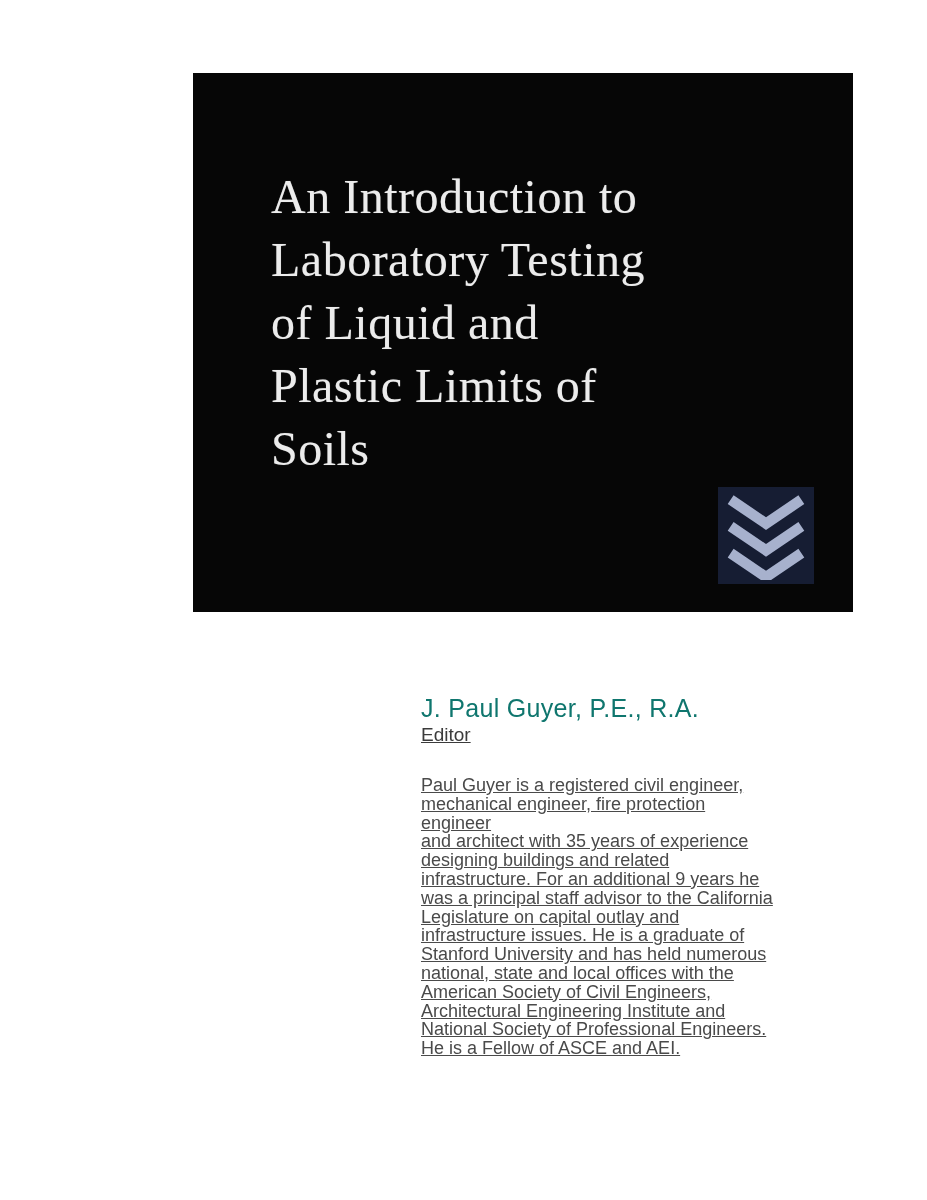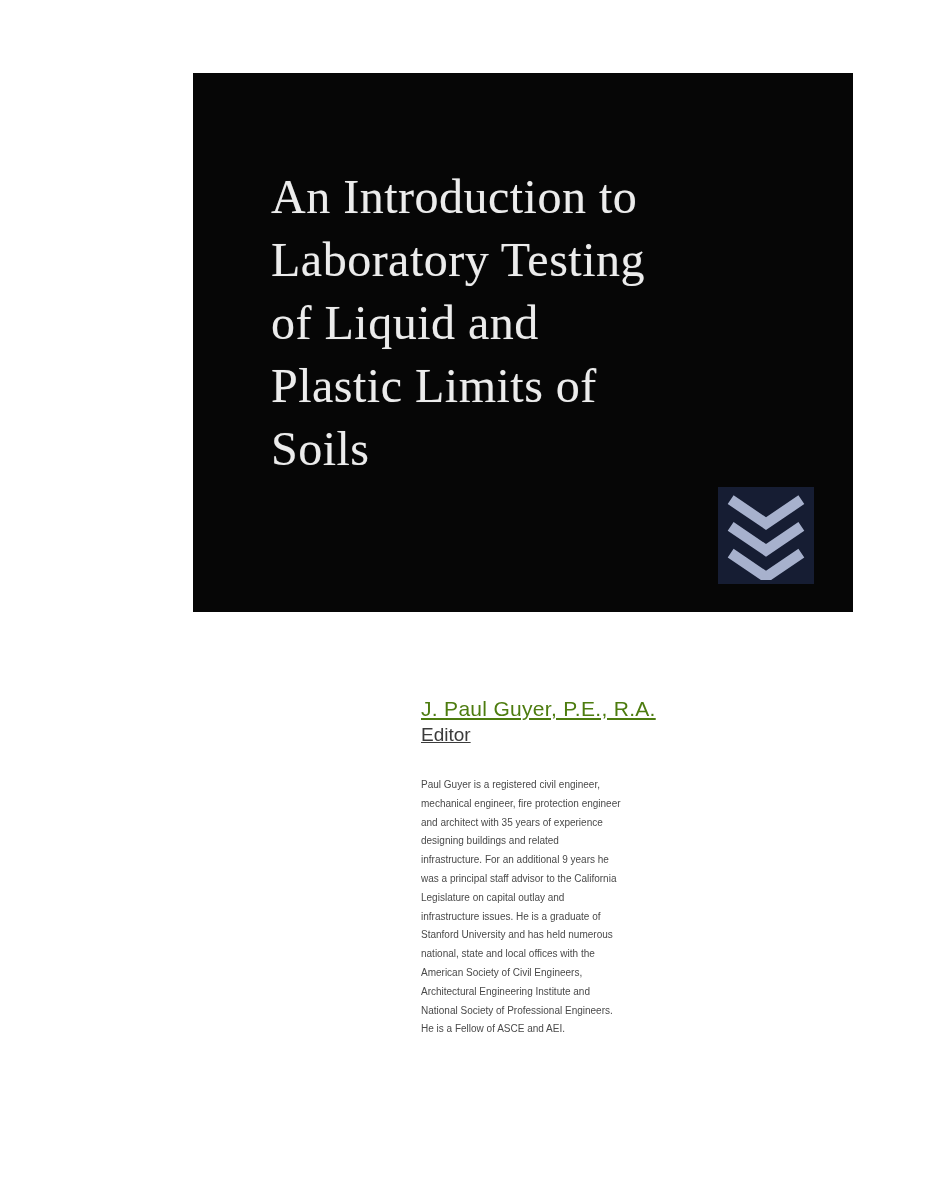--- a/index.html
+++ b/index.html
@@ -51,38 +51,38 @@
     display: block;
   }
   .author-block {
     position: absolute;
     left: 421px;
     top: 694px;
     width: 352px;
     color: #3f3f3f;
   }
   .author-name {
-    font-size: 21px;
+    font-size: 25px;
     line-height: 29px;
-    color: #4d7c0f;
+    color: #0f766e;
     letter-spacing: 0.3px;
-    text-decoration: underline;
   }
   .author-role {
     font-size: 19px;
     line-height: 23px;
     color: #3b3b3b;
     text-decoration: underline;
   }
   .author-bio {
     margin-top: 30px;
-    font-size: 10px;
+    font-size: 18px;
     line-height: 18.8px;
     color: #4a4a4a;
     white-space: pre-line;
+    text-decoration: underline;
   }
 </style>
 </head>
 <body>
 
 <div class="page">
 
   <div class="cover">
     <div class="cover-title">An Introduction to
 Laboratory Testing

